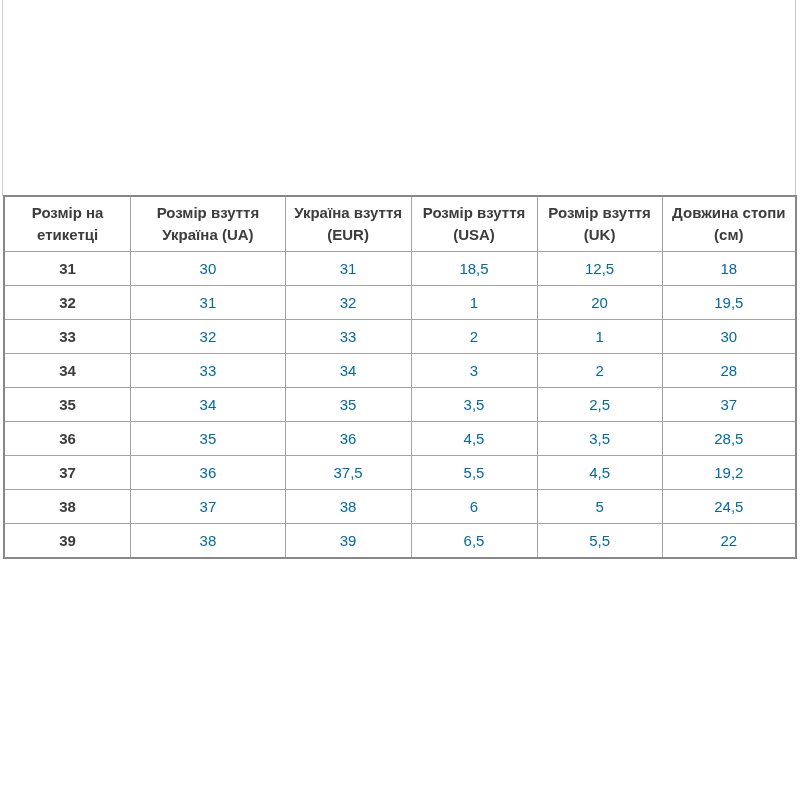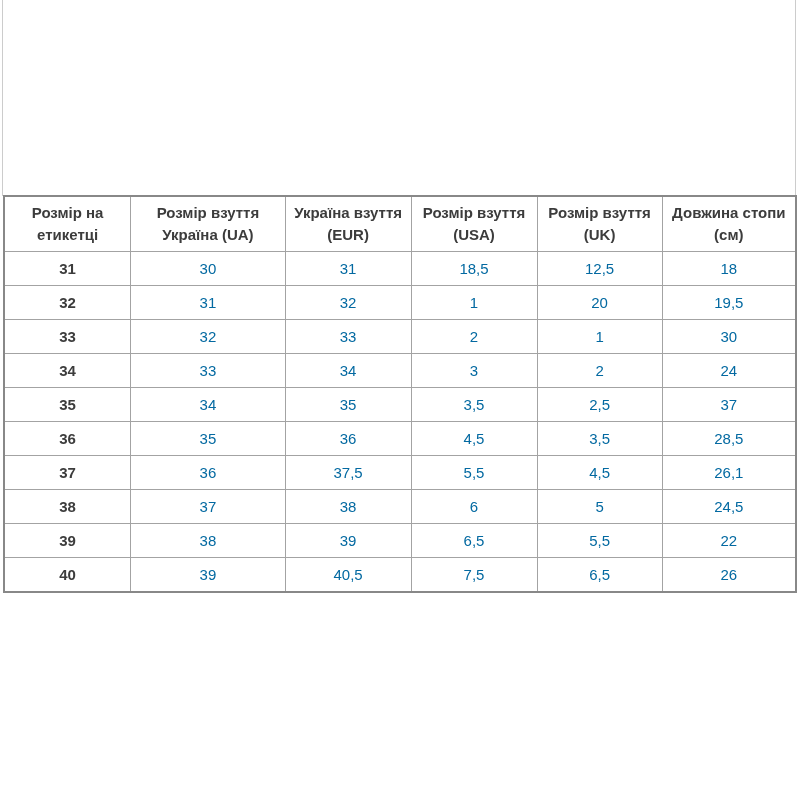--- a/index.html
+++ b/index.html
@@ -117,21 +117,21 @@
           <td>2</td>
           <td>1</td>
           <td>30</td>
         </tr>
         <tr>
           <td class="label-col">34</td>
           <td>33</td>
           <td>34</td>
           <td>3</td>
           <td>2</td>
-          <td>24</td>
+          <td>28</td>
         </tr>
         <tr>
           <td class="label-col">35</td>
           <td>34</td>
           <td>35</td>
           <td>3,5</td>
           <td>2,5</td>
           <td>37</td>
         </tr>
         <tr>
@@ -141,41 +141,33 @@
           <td>4,5</td>
           <td>3,5</td>
           <td>28,5</td>
         </tr>
         <tr>
           <td class="label-col">37</td>
           <td>36</td>
           <td>37,5</td>
           <td>5,5</td>
           <td>4,5</td>
-          <td>26,1</td>
+          <td>19,2</td>
         </tr>
         <tr>
           <td class="label-col">38</td>
           <td>37</td>
           <td>38</td>
           <td>6</td>
           <td>5</td>
           <td>24,5</td>
         </tr>
         <tr>
           <td class="label-col">39</td>
           <td>38</td>
           <td>39</td>
           <td>6,5</td>
           <td>5,5</td>
           <td>22</td>
         </tr>
-        <tr>
-          <td class="label-col">40</td>
-          <td>39</td>
-          <td>40,5</td>
-          <td>7,5</td>
-          <td>6,5</td>
-          <td>26</td>
-        </tr>
       </tbody>
   </table>
 </div>
 
 </body></html>

